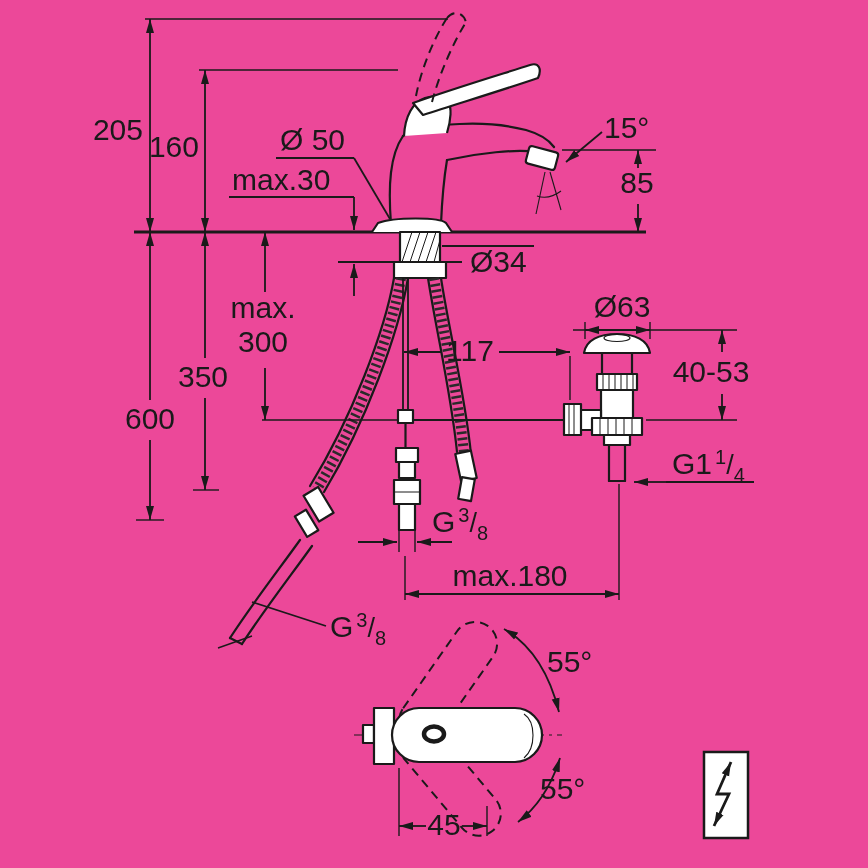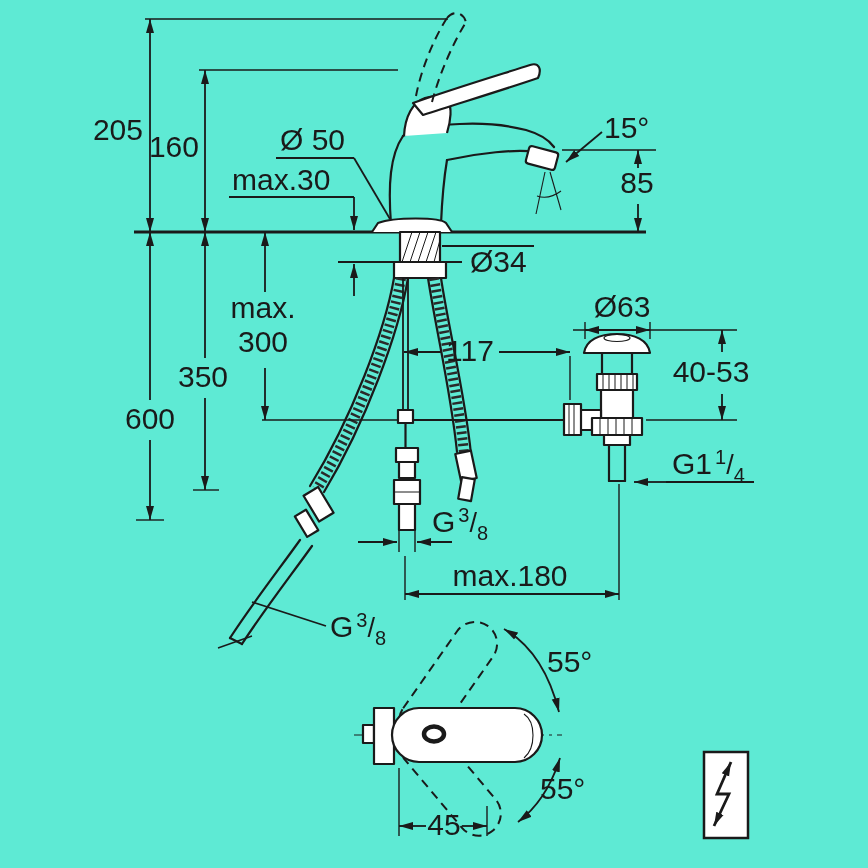--- a/index.html
+++ b/index.html
@@ -1,16 +1,16 @@
 <!DOCTYPE html>
 <html><head>
 <meta charset="utf-8">
 <style>
   html,body{margin:0;padding:0;background:#fff;}
-  .stage{width:868px;height:868px;background:#5eead4;position:relative;overflow:hidden;}
+  .stage{width:868px;height:868px;background:#ec4899;position:relative;overflow:hidden;}
   svg{position:absolute;left:0;top:0;}
   text{font-family:"Liberation Sans","DejaVu Sans",sans-serif;font-size:30px;fill:#1a1a1a;}
   .frac-sup{font-size:20px;}
   .frac-sub{font-size:20px;}
   .frac-slash{font-size:27px;}
   .outline{stroke:#1a1a1a;stroke-width:2.2;fill:none;stroke-linecap:round;stroke-linejoin:round;}
   .outline-f{stroke:#1a1a1a;stroke-width:2.2;fill:#fff;stroke-linejoin:round;}
   .dim{stroke:#1a1a1a;stroke-width:1.8;fill:none;}
   .ext{stroke:#1a1a1a;stroke-width:1.4;fill:none;}
   .thin{stroke:#1a1a1a;stroke-width:1.1;fill:none;}

